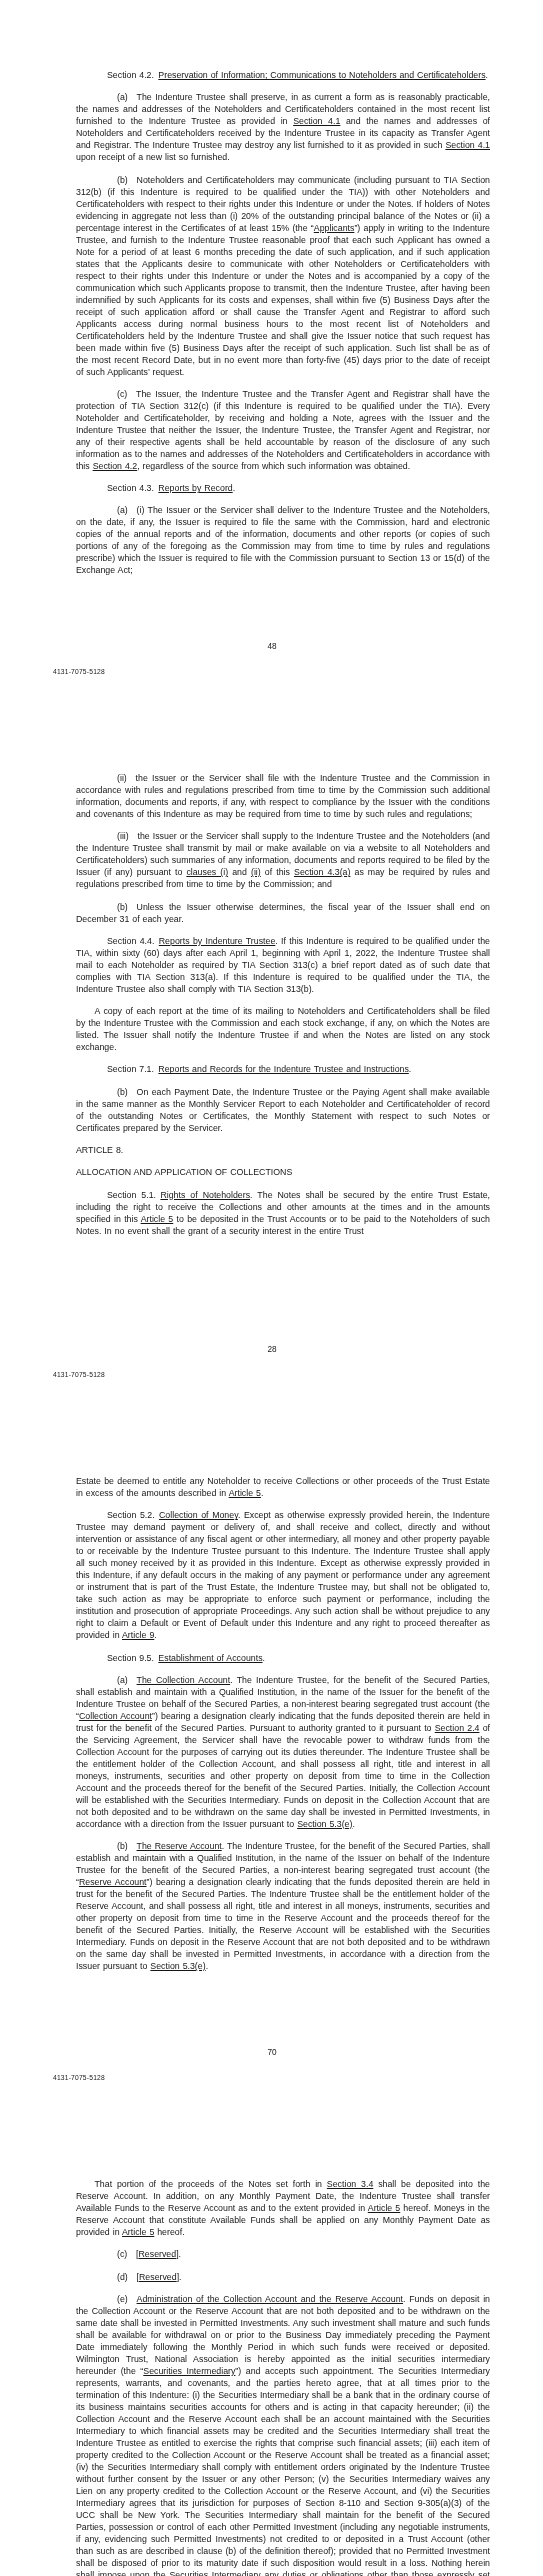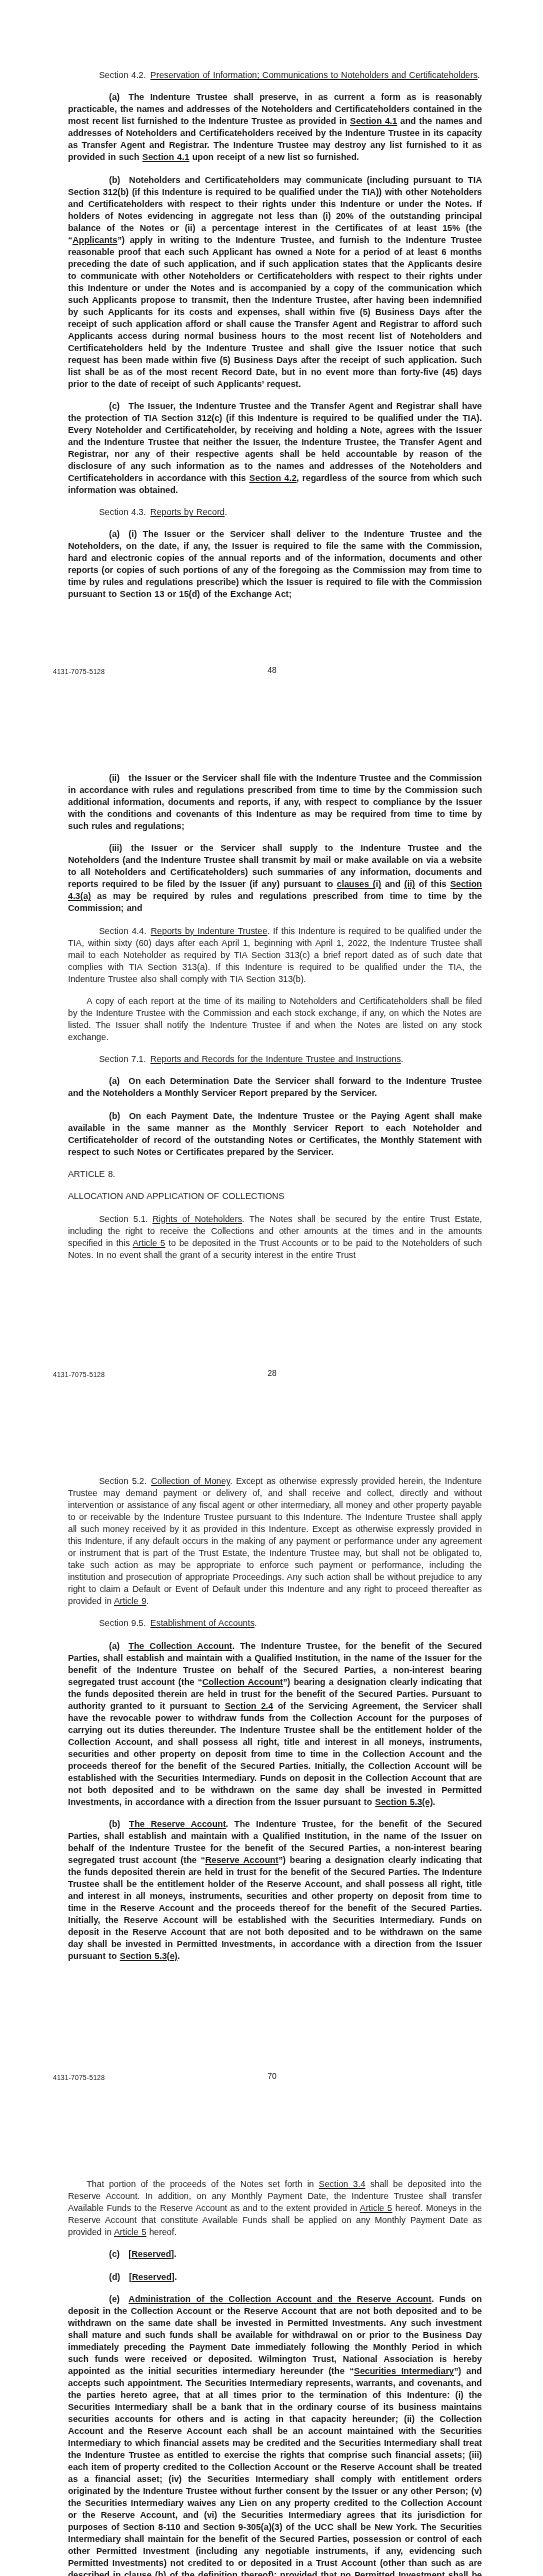--- a/index.html
+++ b/index.html
@@ -18,39 +18,39 @@
     position: relative;
     width: 544px;
     height: 703px;
     overflow: hidden;
     box-sizing: border-box;
     background: #ffffff;
   }
   .page-body {
     position: absolute;
     top: 69px;
-    left: 68px;
+    left: 76px;
     width: 414px;
   }
   p.blk {
     margin: 0 0 10.3px 0;
     font-size: 8.8px;
     line-height: 12px;
     text-align: justify;
     word-spacing: 0.5px;
   }
   .h-indent  { text-indent: 31px; }
-  .p-sub     { text-indent: 41px; font-weight: bold; }
+  .p-sub     { text-indent: 41px; }
   .p-ind36   { text-indent: 18.5px; }
   .p-flush   { text-indent: 0; }
   .h-center  { text-align: center; text-indent: 0; }
   .u { text-decoration: underline; text-underline-offset: 1px; }
   .page-number {
     position: absolute;
-    bottom: 28px;
+    bottom: 52px;
     left: 0;
     width: 100%;
     text-align: center;
     font-size: 8.2px;
     color: #161616;
   }
   .footer-id {
     position: absolute;
     bottom: 28px;
     left: 53px;
@@ -74,35 +74,36 @@
       <p class="blk p-sub"><span>(a) (i) The Issuer or the Servicer shall deliver to the Indenture Trustee and the Noteholders, on the date, if any, the Issuer is required to file the same with the Commission, hard and electronic copies of the annual reports and of the information, documents and other reports (or copies of such portions of any of the foregoing as the Commission may from time to time by rules and regulations prescribe) which the Issuer is required to file with the Commission pursuant to Section 13 or 15(d) of the Exchange Act;</span></p>
     </div>
     <div class="page-number">48</div>
     <div class="footer-id">4131-7075-5128</div>
   </section>
 
   <section class="page">
     <div class="page-body">
       <p class="blk p-sub"><span>(ii) the Issuer or the Servicer shall file with the Indenture Trustee and the Commission in accordance with rules and regulations prescribed from time to time by the Commission such additional information, documents and reports, if any, with respect to compliance by the Issuer with the conditions and covenants of this Indenture as may be required from time to time by such rules and regulations;</span></p>
       <p class="blk p-sub"><span>(iii) the Issuer or the Servicer shall supply to the Indenture Trustee and the Noteholders (and the Indenture Trustee shall transmit by mail or make available on via a website to all Noteholders and Certificateholders) such summaries of any information, documents and reports required to be filed by the Issuer (if any) pursuant to </span><span class="u">clauses (i)</span><span> and </span><span class="u">(ii)</span><span> of this </span><span class="u">Section 4.3(a)</span><span> as may be required by rules and regulations prescribed from time to time by the Commission; and</span></p>
+      <p class="blk p-sub"><span>(b) Unless the Issuer otherwise determines, the fiscal year of the Issuer shall end on December 31 of each year.</span></p>
       <p class="blk h-indent"><span>Section 4.4. </span><span class="u">Reports by Indenture Trustee</span><span>.  If this Indenture is required to be qualified under the TIA, within sixty (60) days after each April 1, beginning with April 1, 2022, the Indenture Trustee shall mail to each Noteholder as required by TIA Section 313(c) a brief report dated as of such date that complies with TIA Section 313(a).  If this Indenture is required to be qualified under the TIA, the Indenture Trustee also shall comply with TIA Section 313(b).</span></p>
       <p class="blk p-ind36"><span>A copy of each report at the time of its mailing to Noteholders and Certificateholders shall be filed by the Indenture Trustee with the Commission and each stock exchange, if any, on which the Notes are listed. The Issuer shall notify the Indenture Trustee if and when the Notes are listed on any stock exchange.</span></p>
       <p class="blk h-indent"><span>Section 7.1. </span><span class="u">Reports and Records for the Indenture Trustee and Instructions</span><span>.</span></p>
-      <p class="blk p-sub"><span>(a) On each Determination Date the Servicer shall forward to the Indenture Trustee and the Noteholders a Monthly Servicer Report prepared by the Servicer.</span></p>
       <p class="blk p-sub"><span>(b) On each Payment Date, the Indenture Trustee or the Paying Agent shall make available in the same manner as the Monthly Servicer Report to each Noteholder and Certificateholder of record of the outstanding Notes or Certificates, the Monthly Statement with respect to such Notes or Certificates prepared by the Servicer.</span></p>
       <p class="blk h-center"><span>ARTICLE 8.</span></p>
       <p class="blk h-center"><span>ALLOCATION AND APPLICATION OF COLLECTIONS</span></p>
       <p class="blk h-indent"><span>Section 5.1. </span><span class="u">Rights of Noteholders</span><span>.  The Notes shall be secured by the entire Trust Estate, including the right to receive the Collections and other amounts at the times and in the amounts specified in this </span><span class="u">Article 5</span><span> to be deposited in the Trust Accounts or to be paid to the Noteholders of such Notes.  In no event shall the grant of a security interest in the entire Trust</span></p>
     </div>
     <div class="page-number">28</div>
     <div class="footer-id">4131-7075-5128</div>
   </section>
 
   <section class="page">
     <div class="page-body">
+      <p class="blk p-flush"><span>Estate be deemed to entitle any Noteholder to receive Collections or other proceeds of the Trust Estate in excess of the amounts described in </span><span class="u">Article 5</span><span>.</span></p>
       <p class="blk h-indent"><span>Section 5.2. </span><span class="u">Collection of Money</span><span>.  Except as otherwise expressly provided herein, the Indenture Trustee may demand payment or delivery of, and shall receive and collect, directly and without intervention or assistance of any fiscal agent or other intermediary, all money and other property payable to or receivable by the Indenture Trustee pursuant to this Indenture.  The Indenture Trustee shall apply all such money received by it as provided in this Indenture.  Except as otherwise expressly provided in this Indenture, if any default occurs in the making of any payment or performance under any agreement or instrument that is part of the Trust Estate, the Indenture Trustee may, but shall not be obligated to, take such action as may be appropriate to enforce such payment or performance, including the institution and prosecution of appropriate Proceedings.  Any such action shall be without prejudice to any right to claim a Default or Event of Default under this Indenture and any right to proceed thereafter as provided in </span><span class="u">Article 9</span><span>.</span></p>
       <p class="blk h-indent"><span>Section 9.5. </span><span class="u">Establishment of Accounts</span><span>.</span></p>
       <p class="blk p-sub"><span>(a) </span><span class="u">The Collection Account</span><span>.  The Indenture Trustee, for the benefit of the Secured Parties, shall establish and maintain with a Qualified Institution, in the name of the Issuer for the benefit of the Indenture Trustee on behalf of the Secured Parties, a non-interest bearing segregated trust account (the “</span><span class="u">Collection Account</span><span>”) bearing a designation clearly indicating that the funds deposited therein are held in trust for the benefit of the Secured Parties.  Pursuant to authority granted to it pursuant to </span><span class="u">Section 2.4</span><span> of the Servicing Agreement, the Servicer shall have the revocable power to withdraw funds from the Collection Account for the purposes of carrying out its duties thereunder.  The Indenture Trustee shall be the entitlement holder of the Collection Account, and shall possess all right, title and interest in all moneys, instruments, securities and other property on deposit from time to time in the Collection Account and the proceeds thereof for the benefit of the Secured Parties.  Initially, the Collection Account will be established with the Securities Intermediary.  Funds on deposit in the Collection Account that are not both deposited and to be withdrawn on the same day shall be invested in Permitted Investments, in accordance with a direction from the Issuer pursuant to </span><span class="u">Section 5.3(e)</span><span>.</span></p>
       <p class="blk p-sub"><span>(b) </span><span class="u">The Reserve Account</span><span>.  The Indenture Trustee, for the benefit of the Secured Parties, shall establish and maintain with a Qualified Institution, in the name of the Issuer on behalf of the Indenture Trustee for the benefit of the Secured Parties, a non-interest bearing segregated trust account (the “</span><span class="u">Reserve Account</span><span>”) bearing a designation clearly indicating that the funds deposited therein are held in trust for the benefit of the Secured Parties.  The Indenture Trustee shall be the entitlement holder of the Reserve Account, and shall possess all right, title and interest in all moneys, instruments, securities and other property on deposit from time to time in the Reserve Account and the proceeds thereof for the benefit of the Secured Parties. Initially, the Reserve Account will be established with the Securities Intermediary. Funds on deposit in the Reserve Account that are not both deposited and to be withdrawn on the same day shall be invested in Permitted Investments, in accordance with a direction from the Issuer pursuant to </span><span class="u">Section 5.3(e)</span><span>.</span></p>
     </div>
     <div class="page-number">70</div>
     <div class="footer-id">4131-7075-5128</div>
   </section>
 
   <section class="page page--dense">

